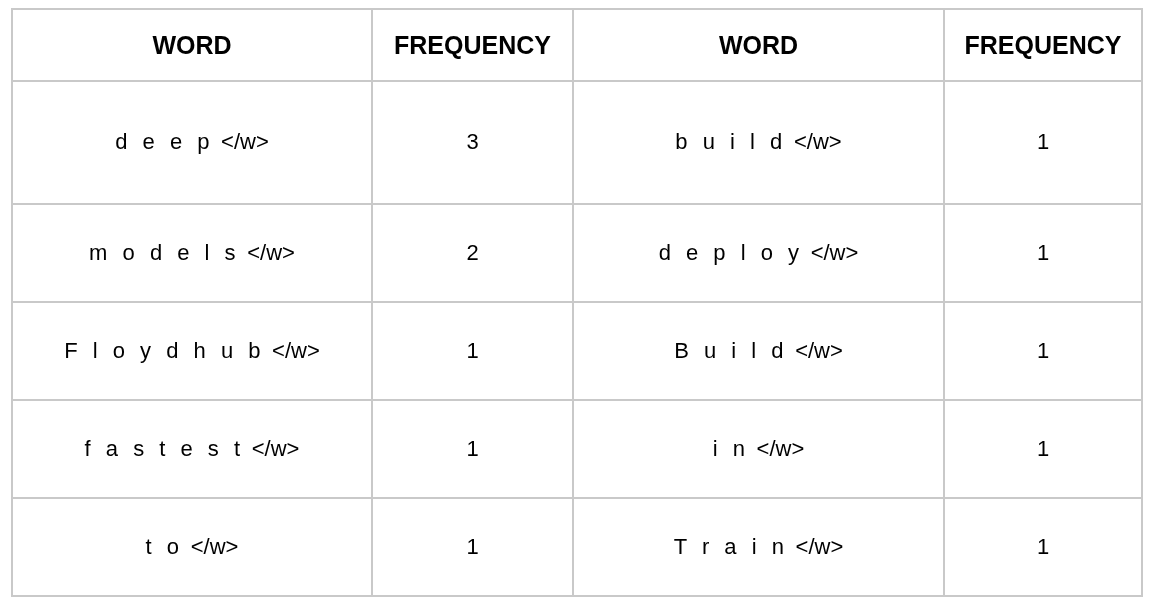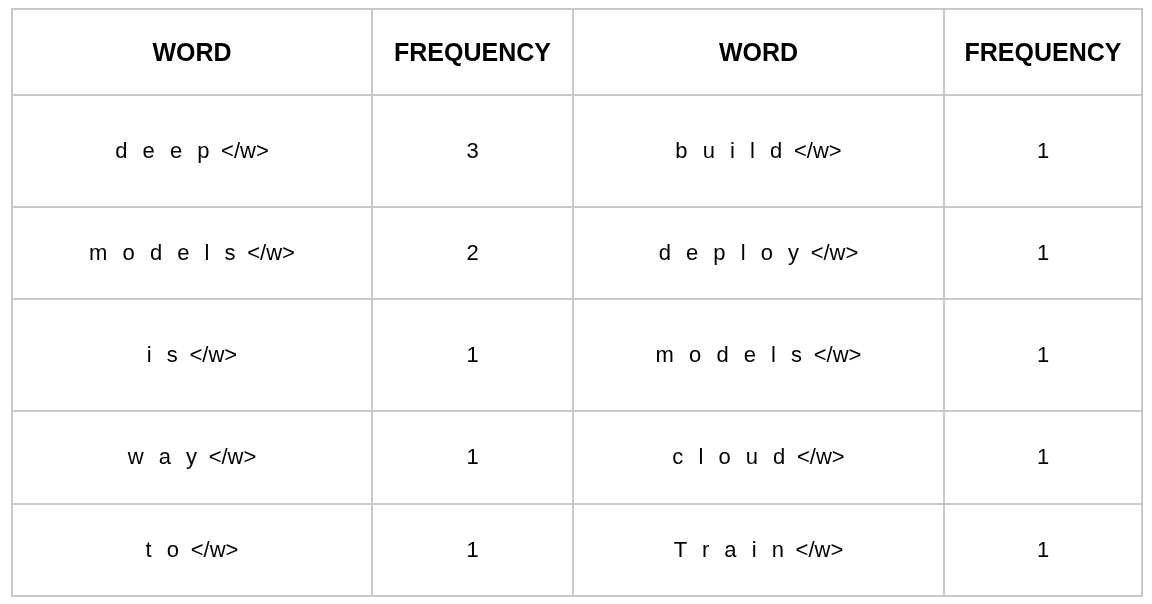--- a/index.html
+++ b/index.html
@@ -35,21 +35,21 @@
   table.freq-table col.c-word-left    { width: 360px; }
   table.freq-table col.c-freq-left    { width: 201px; }
   table.freq-table col.c-word-right   { width: 371px; }
   table.freq-table col.c-freq-right   { width: 198px; }
 
   table.freq-table th,
   table.freq-table td {
     border: 2px solid #c9c9c9;
     text-align: center;
     vertical-align: middle;
-    padding: 15px 4px;
+    padding: 8px 4px;
     background: #ffffff;
   }
 
   table.freq-table th {
     font-size: 25px;
     font-weight: bold;
     letter-spacing: 0px;
     height: 54px;
   }
 
@@ -104,30 +104,30 @@
           <td><span class="freq-val">3</span></td>
           <td><span class="word-token"><span class="word-chars">b u i l d</span> <span class="word-suffix">&lt;/w&gt;</span></span></td>
           <td><span class="freq-val">1</span></td>
         </tr>
         <tr class="r-std">
           <td><span class="word-token"><span class="word-chars">m o d e l s</span> <span class="word-suffix">&lt;/w&gt;</span></span></td>
           <td><span class="freq-val">2</span></td>
           <td><span class="word-token"><span class="word-chars">d e p l o y</span> <span class="word-suffix">&lt;/w&gt;</span></span></td>
           <td><span class="freq-val">1</span></td>
         </tr>
-        <tr class="r-tall">
-          <td><span class="word-token"><span class="word-chars">i s</span> <span class="word-suffix">&lt;/w&gt;</span></span></td>
+        <tr class="r-std">
+          <td><span class="word-token"><span class="word-chars">F l o y d h u b</span> <span class="word-suffix">&lt;/w&gt;</span></span></td>
           <td><span class="freq-val">1</span></td>
-          <td><span class="word-token"><span class="word-chars">m o d e l s</span> <span class="word-suffix">&lt;/w&gt;</span></span></td>
+          <td><span class="word-token"><span class="word-chars">B u i l d</span> <span class="word-suffix">&lt;/w&gt;</span></span></td>
           <td><span class="freq-val">1</span></td>
         </tr>
         <tr class="r-std">
-          <td><span class="word-token"><span class="word-chars">w a y</span> <span class="word-suffix">&lt;/w&gt;</span></span></td>
+          <td><span class="word-token"><span class="word-chars">f a s t e s t</span> <span class="word-suffix">&lt;/w&gt;</span></span></td>
           <td><span class="freq-val">1</span></td>
-          <td><span class="word-token"><span class="word-chars">c l o u d</span> <span class="word-suffix">&lt;/w&gt;</span></span></td>
+          <td><span class="word-token"><span class="word-chars">i n</span> <span class="word-suffix">&lt;/w&gt;</span></span></td>
           <td><span class="freq-val">1</span></td>
         </tr>
         <tr class="r-std">
           <td><span class="word-token"><span class="word-chars">t o</span> <span class="word-suffix">&lt;/w&gt;</span></span></td>
           <td><span class="freq-val">1</span></td>
           <td><span class="word-token"><span class="word-chars">T r a i n</span> <span class="word-suffix">&lt;/w&gt;</span></span></td>
           <td><span class="freq-val">1</span></td>
         </tr>
       </tbody>
   </table>

